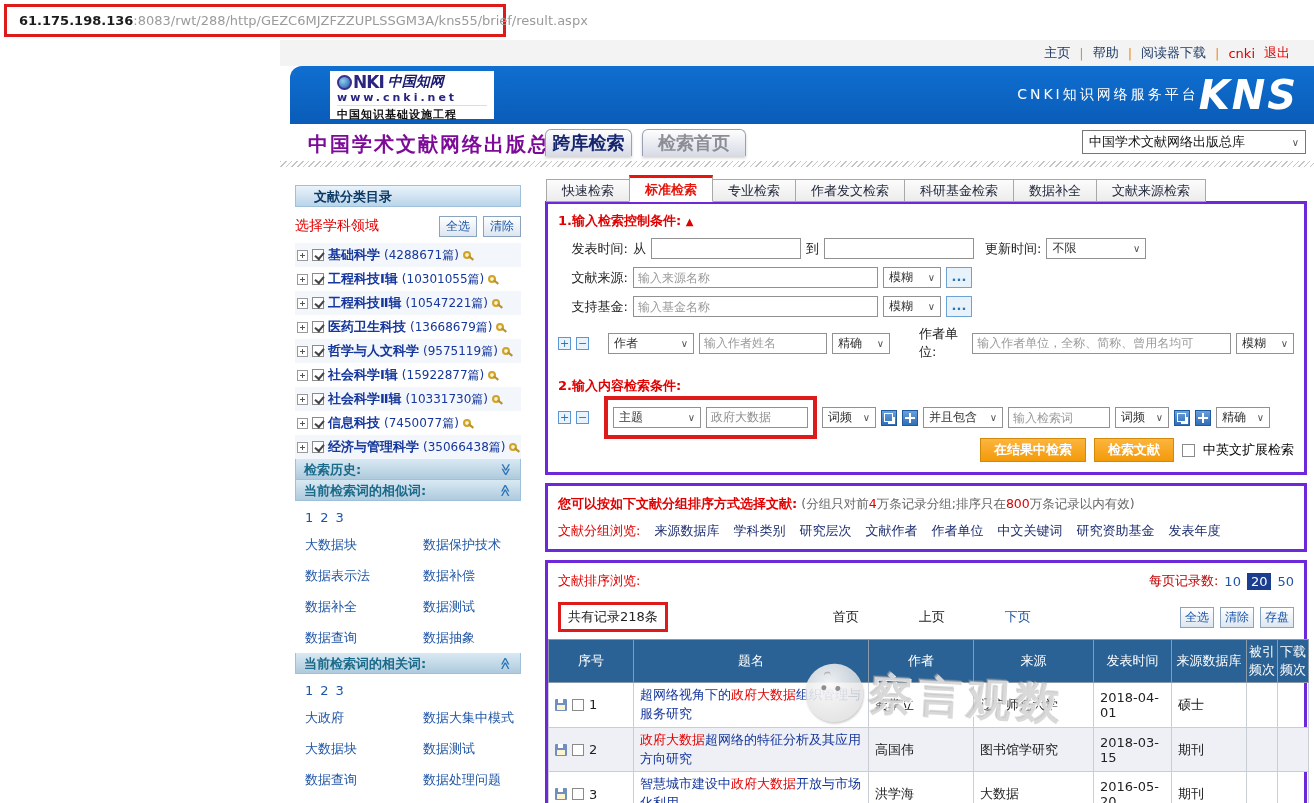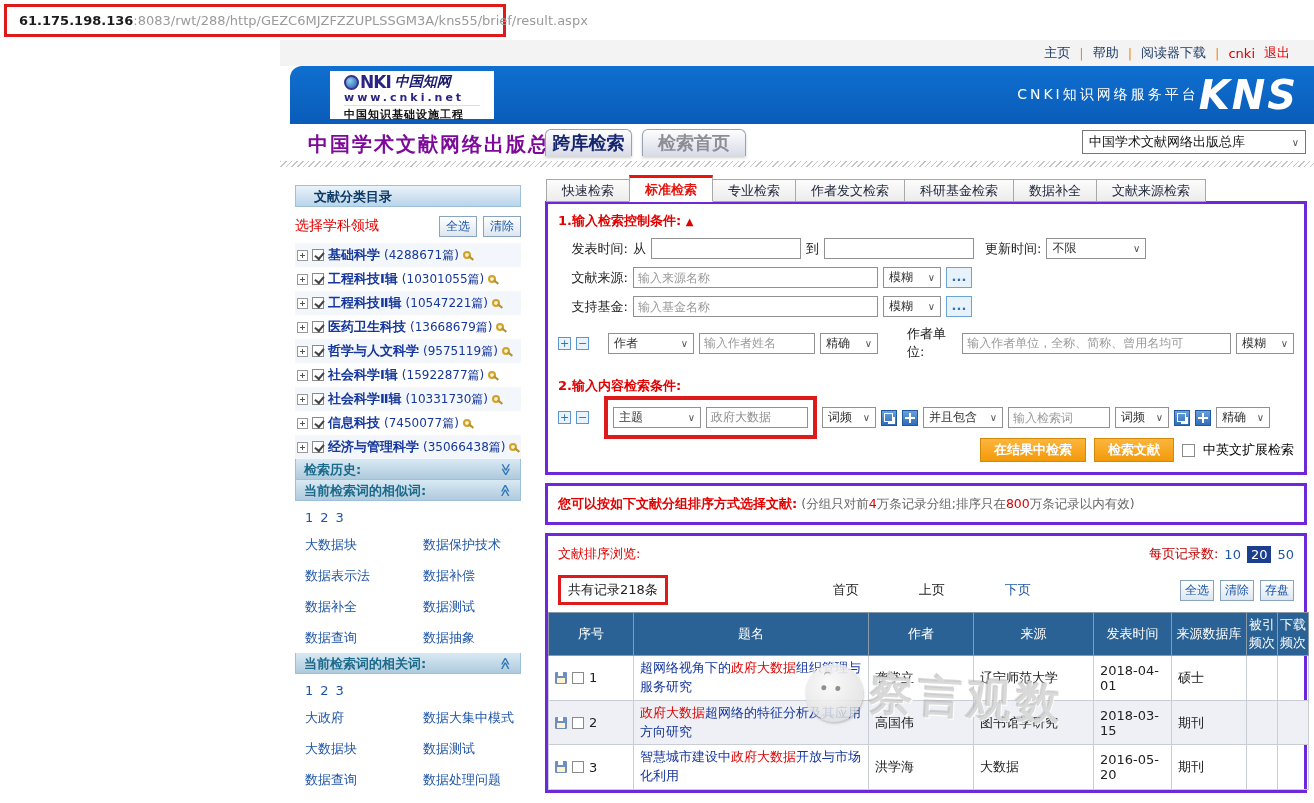--- a/index.html
+++ b/index.html
@@ -21,21 +21,21 @@
   .util-bar { height:26px; background:#f3f3f3; display:flex; justify-content:flex-end;
     align-items:center; padding-right:24px; font-size:13px; gap:9px; }
   .util-bar a { color:#1c3a66; }
   .util-bar a.red { color:#e00000; }
   .util-sep { color:#f08a1e; }
 
   
   .banner { position:relative; margin-left:10px; height:58px;
     background:linear-gradient(#0f6fd0,#0a5cb8); border-radius:12px 0 0 0; }
   .logo-box { position:absolute; left:40px; top:5px; width:164px; height:48px;
-    background:#fff; padding:1px 14px; }
+    background:#fff; padding:1px 7px; }
   .logo-top { display:flex; align-items:center; height:20px; }
   .globe { width:15px; height:15px; border-radius:50%;
     background:radial-gradient(circle at 35% 35%, #8fd0ee, #1a57a8);
     border:2px solid #3b2f8f; margin-right:1px; flex:none; }
   .logo-nki { font-weight:bold; font-size:17px; color:#2a2580; letter-spacing:-1px; }
   .logo-zh { margin-left:4px; font-weight:bold; font-style:italic; font-size:14px; color:#1a1a6e; }
   .logo-url { font-weight:bold; font-size:11px; color:#2a2580; letter-spacing:3px; line-height:11px; }
   .logo-sub { font-weight:bold; font-size:11px; color:#111; letter-spacing:1px;
     border-top:1px solid #ddd; margin-top:2px; padding-top:1px; }
   .platform { position:absolute; right:16px; top:0; height:100%; display:flex;
@@ -401,21 +401,21 @@
         <span class="more-btn">...</span>
       </div>
 
       <div class="frow">
         <span class="pm">+</span>
         <span class="pm">−</span>
         <span class="sel" style="width:86px;margin-left:14px">
           <span>作者</span>
             <span class="chev">∨</span>
         </span>
-        <input class="inp" style="width: 116px;" placeholder="输入作者姓名">
+        <input class="inp" style="width: 128px;" placeholder="输入作者姓名">
         <span class="sel" style="width:58px">
           <span>精确</span>
             <span class="chev">∨</span>
         </span>
         <span style="margin-left:24px">作者单位:</span>
         <input class="inp" style="width: 300px;" placeholder="输入作者单位，全称、简称、曾用名均可">
         <span class="sel" style="width:58px">
           <span>模糊</span>
             <span class="chev">∨</span>
         </span>
@@ -463,20 +463,33 @@
         <button class="btn-orange">检索文献</button>
         <span class="ext-cb"></span>
         <span>中英文扩展检索</span>
       </div>
     </div>
 
     <div class="panel panel2">
       <div>
         <span class="sec-head">您可以按如下文献分组排序方式选择文献:</span>
         <span class="note" id="group-note"><span>(分组只对前</span><b>4</b><span>万条记录分组;排序只在</span><b>800</b><span>万条记录以内有效)</span></span>
+      </div>
+      <div class="group-line">
+        <span class="red-label">文献分组浏览:</span>
+        <span id="group-links" style="display:flex;gap:14px;flex-wrap:wrap">
+            <a>来源数据库</a>
+            <a>学科类别</a>
+            <a>研究层次</a>
+            <a>文献作者</a>
+            <a>作者单位</a>
+            <a>中文关键词</a>
+            <a>研究资助基金</a>
+            <a>发表年度</a>
+          </span>
       </div>
     </div>
 
     <div class="panel panel3">
       <div class="sort-row">
         <span class="red-label">文献排序浏览:</span>
         <span class="psize">
           <span class="psize-label">每页记录数:</span>
           <span id="psize-links" style="display:flex;gap:6px;align-items:center">
               <a>10</a>

